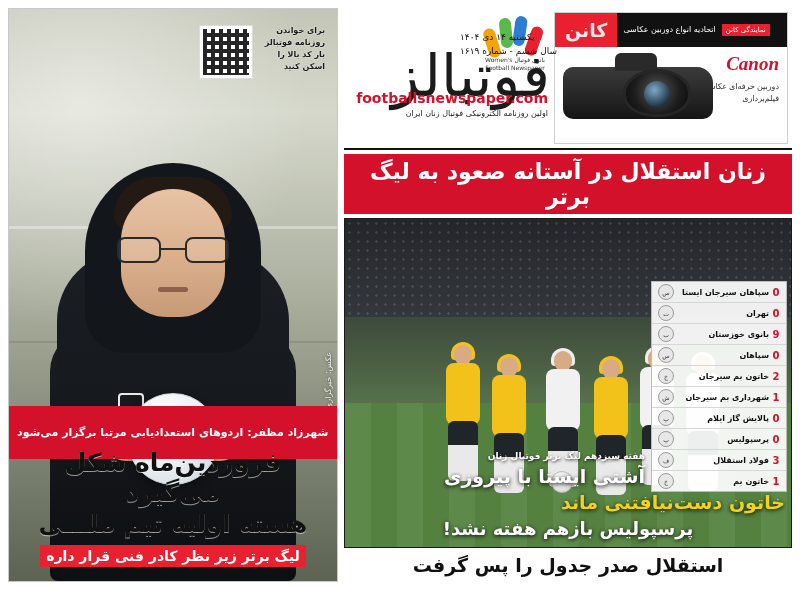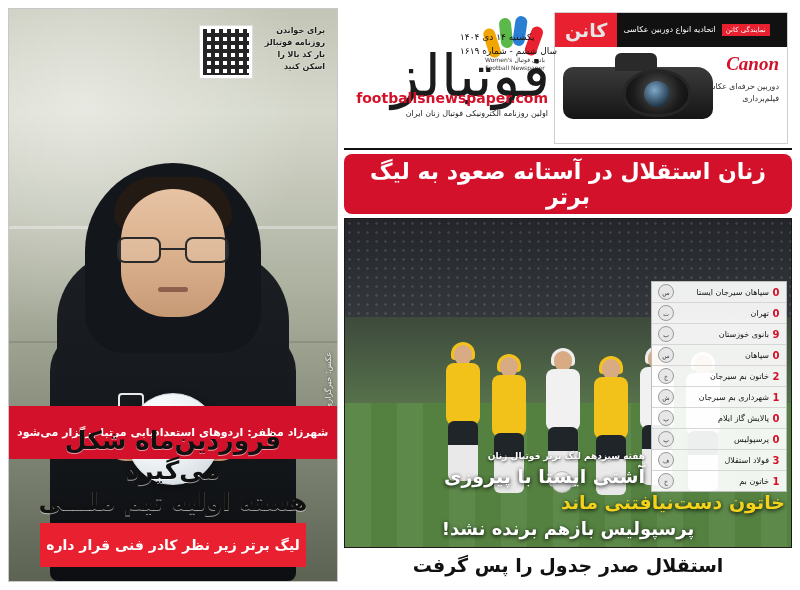--- a/index.html
+++ b/index.html
@@ -193,21 +193,21 @@
   }
   .headline-main {
     color: #111;
     font-size: 25px; font-weight: bold; line-height: 1.22;
     text-shadow: 0 1px 0 rgba(255,255,255,.55);
   }
   .subdeck {
     margin-top: 6px;
     background: #e8202f; color: #fff;
     font-size: 14px; font-weight: bold;
-    padding: 14px 6px;
+    padding: 3px 6px;
     display: inline-block;
   }
 
   
   .right-col {
     position: absolute;
     left: 344px; top: 8px; width: 448px; height: 574px;
   }
 
   
@@ -309,21 +309,20 @@
     font-size: 8px; color: #333; line-height: 1.5; text-align: right; width: 92px;
   }
 
   
   .red-banner {
     margin-top: 4px;
     background: #d4112a; color: #fff;
     font-size: 22px; font-weight: bold;
     text-align: center; padding: 5px 8px;
     direction: rtl;
-    border-radius: 8px;
   }
 
   
   .feature {
     position: relative;
     margin-top: 4px;
     height: 330px;
     border: 1px solid #1a1a1a;
     overflow: hidden;
     background: linear-gradient(180deg,#2f2f33 0%, #3d4a3c 30%, #5c7a4e 62%, #6f9355 100%);
@@ -393,21 +392,21 @@
     padding: 2px 3px;
   }
   .sb-row:last-child { border-bottom: none; }
   .sb-badge {
     width: 16px; height: 16px; border-radius: 50%;
     background: #e7e7e7; border: 1px solid #9a9a9a;
     flex: 0 0 16px; margin-left: 3px;
     display: flex; align-items: center; justify-content: center;
     font-size: 6px; color: #333;
   }
-  .sb-name { flex: 1; color: #111; font-weight: normal; }
+  .sb-name { flex: 1; color: #111; font-weight: bold; }
   .sb-score {
     width: 14px; text-align: center; color: #d4112a; font-weight: bold; font-size: 10px;
   }
 
   .feat-kicker {
     position: absolute; right: 146px; bottom: 86px;
     direction: rtl; color: #fff; font-size: 9px; font-weight: bold;
     text-shadow: 0 1px 3px rgba(0,0,0,.9);
   }
   .feat-head {
@@ -631,21 +630,21 @@
         <div class="sb-row">
           <span class="sb-badge">خ</span>
           <span class="sb-name">خاتون بم</span>
           <span class="sb-score">1</span>
         </div>
       </div>
 
       <div class="feat-kicker">هفته سیزدهم لیگ برتر فوتبال زنان</div>
       <div class="feat-head">آشتی ایستا با پیروزی</div>
       <div class="feat-head2">خاتون دست‌نیافتنی ماند</div>
-      <div class="feat-head3">پرسپولیس بازهم برنده نشد!</div>
+      <div class="feat-head3">پرسپولیس بازهم هفته نشد!</div>
     </div>
 
     <div class="bottom-notes">
       <div class="bn-1">استقلال صدر جدول را پس گرفت</div>
 
     </div>
 
   </div>
 </div>
 

